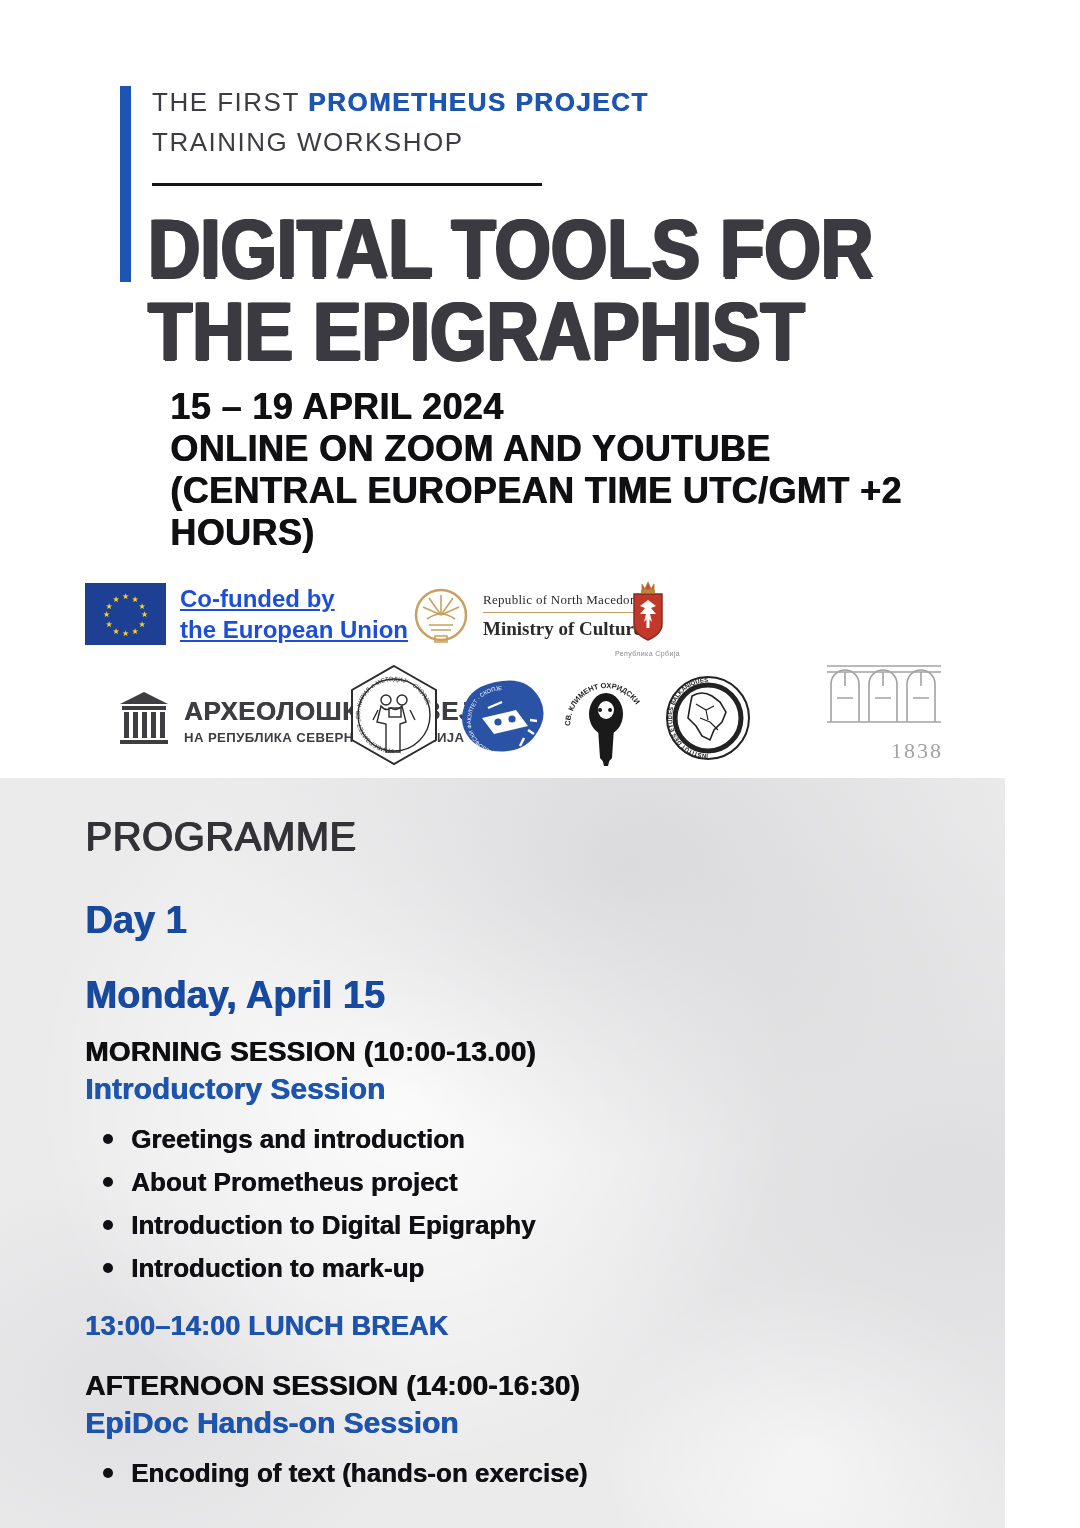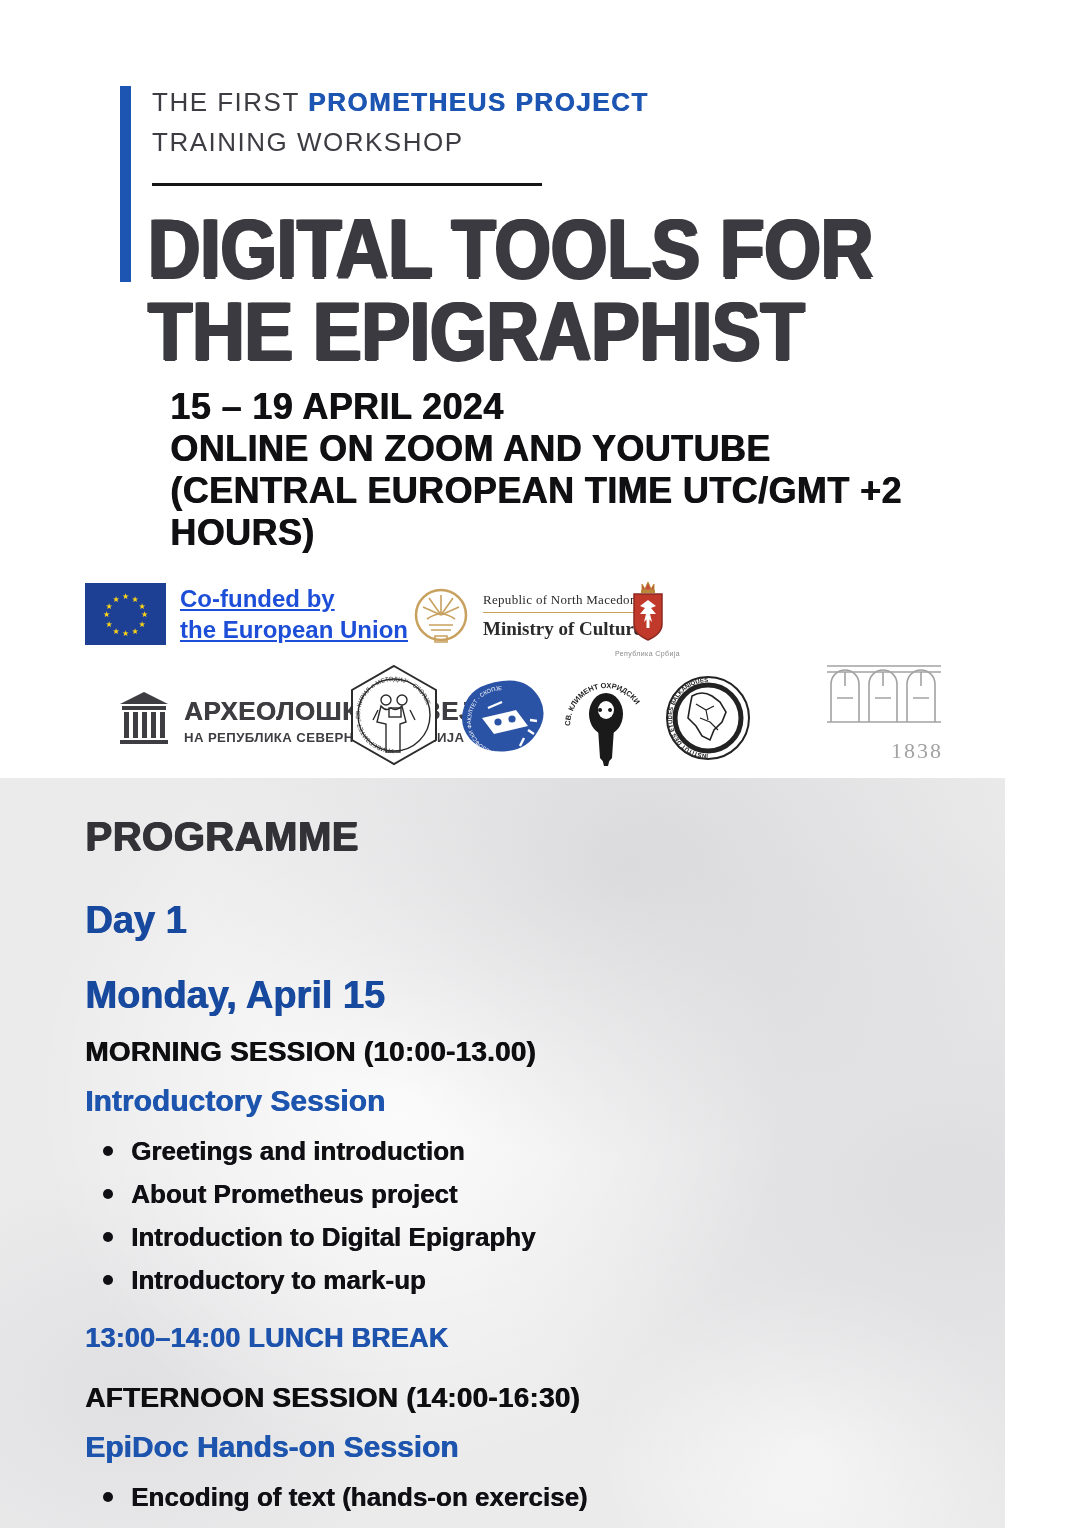--- a/index.html
+++ b/index.html
@@ -37,27 +37,27 @@
   
   .programme{position:absolute;left:0;top:778px;width:1080px;height:750px;
      background:
        radial-gradient(620px 420px at 58% 12%, rgba(203,203,206,.55), transparent 70%),
        radial-gradient(520px 520px at 38% 42%, rgba(255,255,255,.85), transparent 72%),
        radial-gradient(720px 520px at 88% 55%, rgba(209,209,212,.5), transparent 70%),
        radial-gradient(420px 320px at 12% 82%, rgba(215,215,218,.55), transparent 70%),
        radial-gradient(300px 260px at 75% 90%, rgba(255,255,255,.7), transparent 70%),
        #ebebec;
      box-sizing:border-box;padding:22px 70px 0 85px;}
-  .prog-heading{font-size:40px;font-weight:700;color:#323237;letter-spacing:.5px;margin:14px 0 0;
+  .prog-heading{font-size:40px;font-weight:400;color:#323237;letter-spacing:.5px;margin:14px 0 0;
                 text-shadow:1.3px 0 0 #323237,0 .8px 0 #323237;}
   .day{font-size:38px;font-weight:700;color:#17499e;margin-top:40px;text-shadow:.9px 0 0 #17499e;}
   .day-date{font-size:38px;font-weight:700;color:#17499e;margin-top:32px;text-shadow:.9px 0 0 #17499e;}
   .session-title{font-size:28px;font-weight:700;color:#0e0e10;margin-top:19px;letter-spacing:.2px;
                  text-shadow:.7px 0 0 #0e0e10;}
-  .session-sub{font-size:30px;font-weight:700;color:#1d55ae;margin-top:16px;text-shadow:.7px 0 0 #1d55ae;}
+  .session-sub{font-size:30px;font-weight:700;color:#1d55ae;margin-top:4px;text-shadow:.7px 0 0 #1d55ae;}
   ul.agenda{list-style:none;margin:18px 0 0;padding:0 0 0 12px;}
   ul.agenda li{position:relative;padding-left:34px;font-size:26px;font-weight:700;color:#101014;
                line-height:30px;margin:13px 0;text-shadow:.5px 0 0 #101014;}
   ul.agenda li::before{content:"";position:absolute;left:6px;top:10px;width:10px;height:10px;
                border-radius:50%;background:#101014;}
   .lunch{font-size:27px;font-weight:700;color:#1d53ac;margin-top:28px;letter-spacing:.2px;
          text-shadow:.7px 0 0 #1d53ac;}
   .afternoon{margin-top:28px;}
 </style>
 </head>
@@ -253,21 +253,21 @@
     <div class="prog-heading">PROGRAMME</div>
     <div class="day">Day 1</div>
     <div class="day-date">Monday, April 15</div>
 
     <div class="session-title">MORNING SESSION (10:00-13.00)</div>
     <div class="session-sub">Introductory Session</div>
     <ul class="agenda">
         <li>Greetings and introduction</li>
         <li>About Prometheus project</li>
         <li>Introduction to Digital Epigraphy</li>
-        <li>Introductory to mark-up</li>
+        <li>Introduction to mark-up</li>
       </ul>
 
     <div class="lunch">13:00–14:00 LUNCH BREAK</div>
 
     <div class="session-title afternoon">AFTERNOON SESSION (14:00-16:30)</div>
     <div class="session-sub">EpiDoc Hands-on Session</div>
     <ul class="agenda">
         <li>Encoding of text (hands-on exercise)</li>
       </ul>
   </div>

